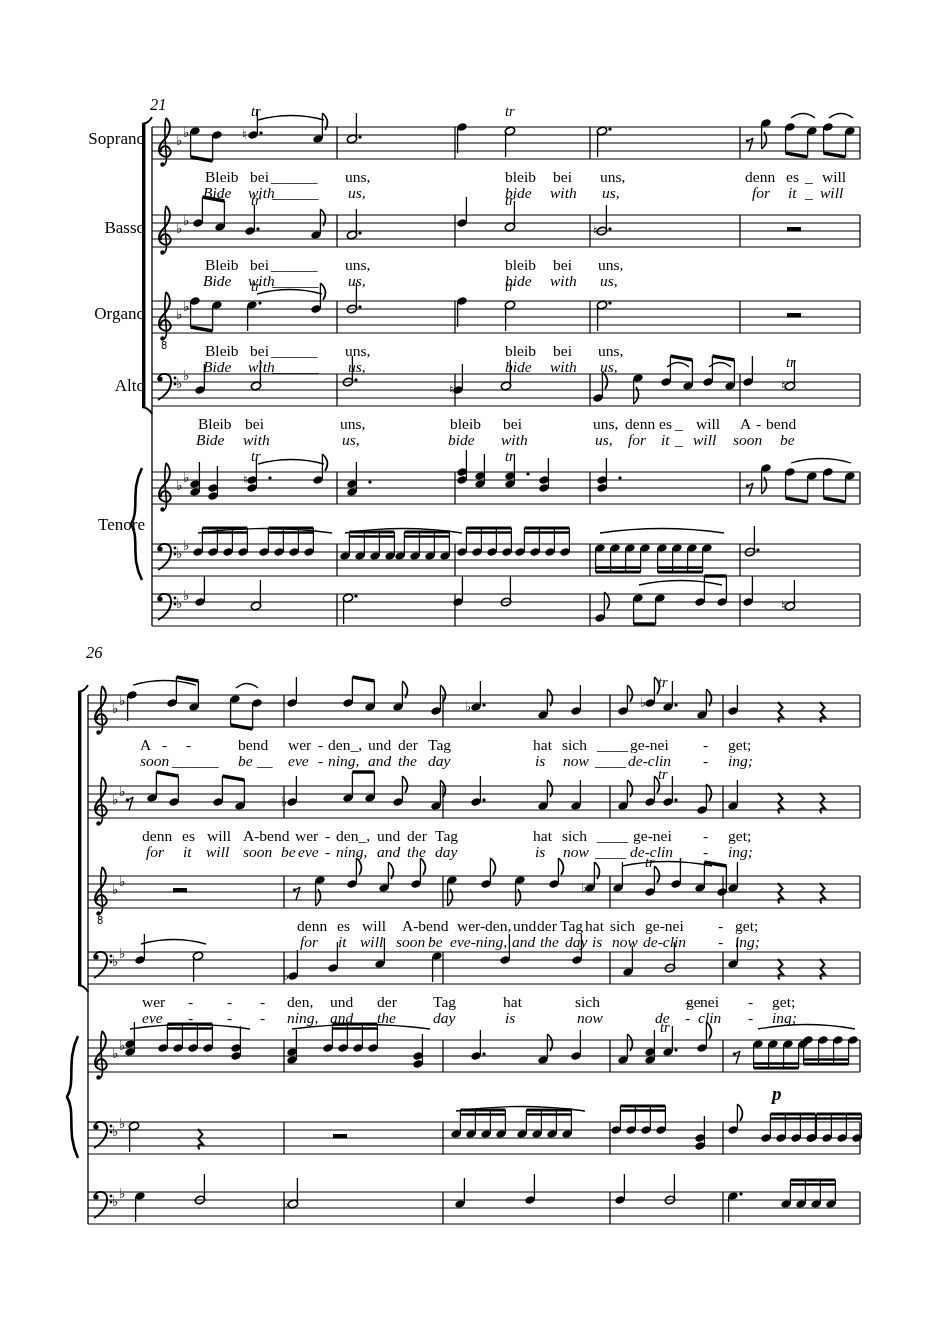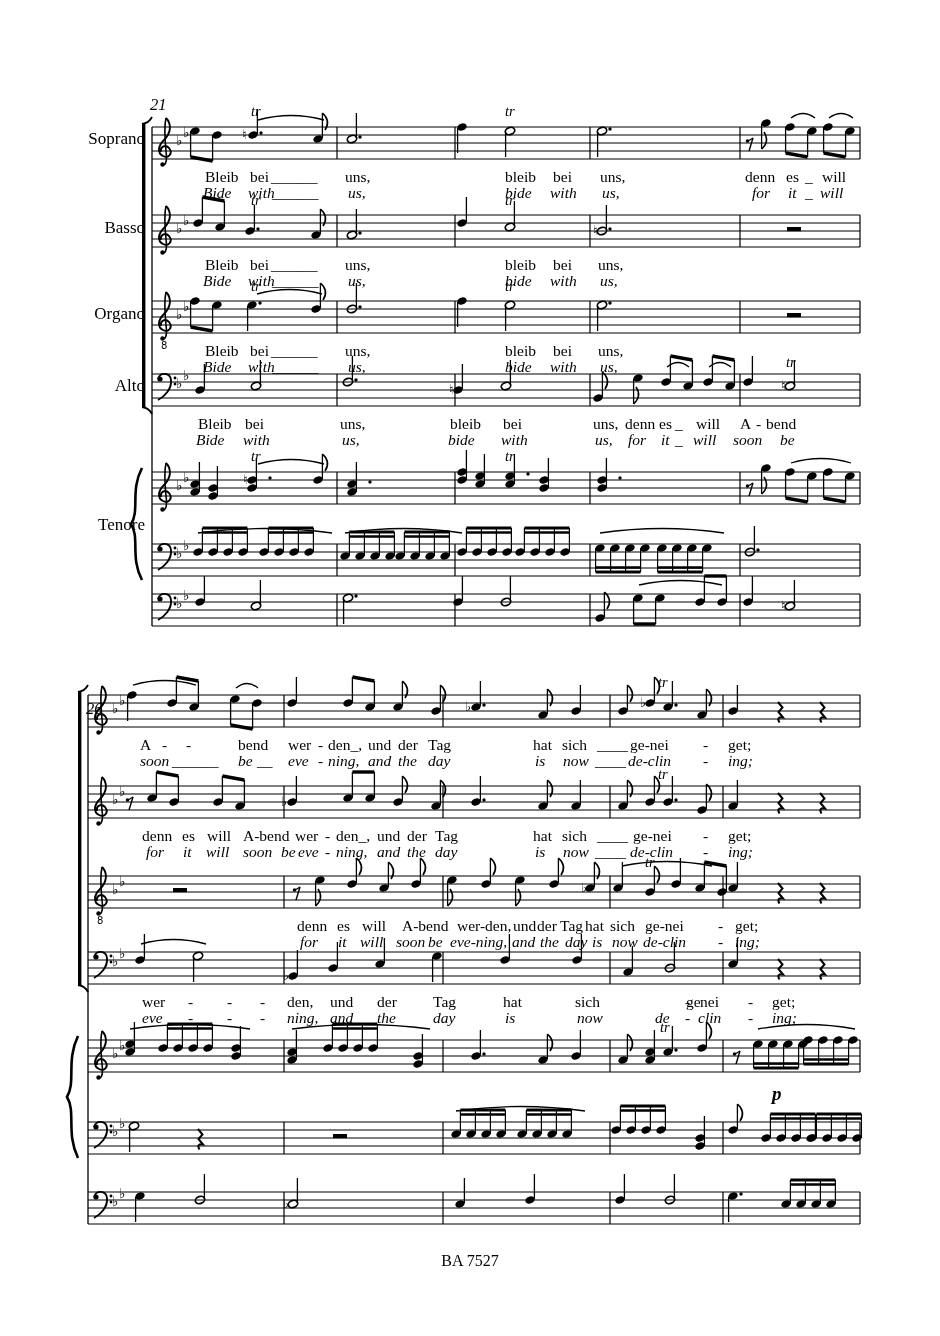--- a/index.html
+++ b/index.html
@@ -999,21 +999,21 @@
       <span class="t lyr en" style="left: 595px; top: 432px;">us,</span>
       <span class="t lyr en" style="left: 628px; top: 432px;">for</span>
       <span class="t lyr en" style="left: 661px; top: 432px;">it</span>
       <span class="t lyr en" style="left: 675px; top: 432px;">_</span>
       <span class="t lyr en" style="left: 693px; top: 432px;">will</span>
       <span class="t lyr en" style="left: 733px; top: 432px;">soon</span>
       <span class="t lyr en" style="left: 780px; top: 432px;">be</span>
       <span class="t label" style="left: 0px; top: 516px; width: 145px; text-align: right;">Tenore</span>
       <span class="t mark" style="left: 251px; top: 449px;">tr</span>
       <span class="t mark" style="left: 505px; top: 449px;">tr</span>
-      <span class="t mnum" style="left: 86px; top: 700px;">26</span>
+      <span class="t mnum" style="left: 86px; top: 644px;">26</span>
       <span class="t mark" style="left: 658px; top: 675px;">tr</span>
       <span class="t lyr de" style="left: 140px; top: 737px;">A</span>
       <span class="t lyr de" style="left: 162px; top: 737px;">-</span>
       <span class="t lyr de" style="left: 186px; top: 737px;">-</span>
       <span class="t lyr de" style="left: 238px; top: 737px;">bend</span>
       <span class="t lyr de" style="left: 288px; top: 737px;">wer</span>
       <span class="t lyr de" style="left: 318px; top: 737px;">-</span>
       <span class="t lyr de" style="left: 328px; top: 737px;">den_,</span>
       <span class="t lyr de" style="left: 368px; top: 737px;">und</span>
       <span class="t lyr de" style="left: 398px; top: 737px;">der</span>
@@ -1128,14 +1128,13 @@
       <span class="t lyr en" style="left: 505px; top: 1010px;">is</span>
       <span class="t lyr en" style="left: 577px; top: 1010px;">now</span>
       <span class="t lyr en" style="left: 655px; top: 1010px;">de</span>
       <span class="t lyr en" style="left: 685px; top: 1010px;">-</span>
       <span class="t lyr en" style="left: 698px; top: 1010px;">clin</span>
       <span class="t lyr en" style="left: 748px; top: 1010px;">-</span>
       <span class="t lyr en" style="left: 772px; top: 1010px;">ing;</span>
       <span class="t mark" style="left: 660px; top: 1020px;">tr</span>
       <span class="t dyn" style="left: 772px; top: 1084px;">p</span>
     </div>
-  <div class="footer">BA 7527</div>
 </div>
 
 </body></html>

